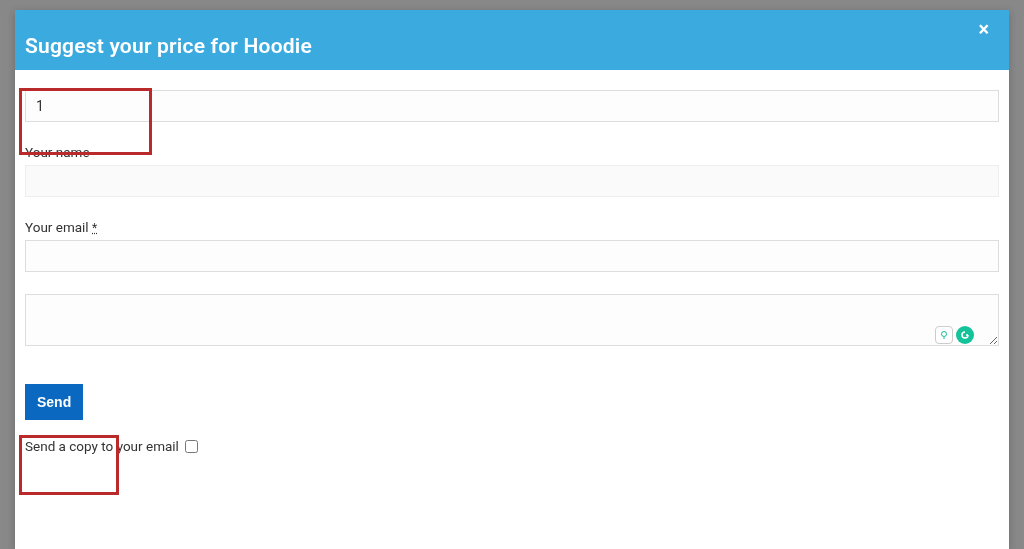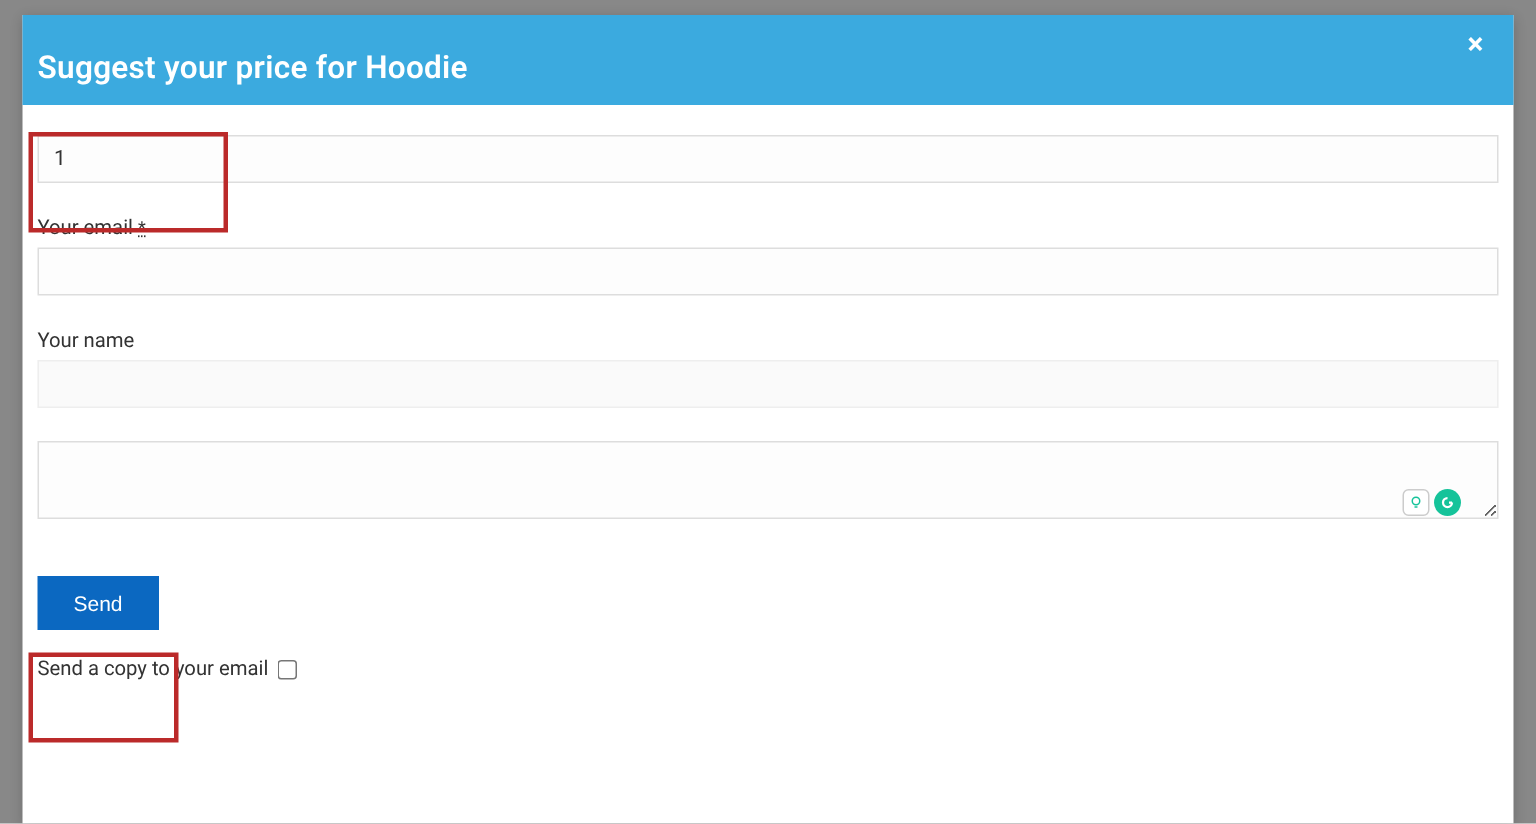--- a/index.html
+++ b/index.html
@@ -100,23 +100,23 @@
       left: 19px;
       width: 100px;
       height: 60px;
       pointer-events: none;
       z-index: 10;
     }
     .send-btn {
       background: #0b68c1;
       color: #fff;
       border: none;
-      padding: 10px 24px;
+      padding: 10px 12px;
       font-size: 14px;
-      font-weight: 400;
+      font-weight: 700;
       cursor: pointer;
       margin-top: 12px;
       margin-bottom: 18px;
     }
     .checkbox-row {
       display: flex;
       align-items: center;
       gap: 6px;
       font-size: 13.5px;
       color: #333;
@@ -169,30 +169,30 @@
     <div class="modal-title">Suggest your price for Hoodie</div>
     <div class="close-btn">×</div>
   </div>
   <div class="modal-body">
 
     <div class="form-group">
       <input type="text" class="form-input" value="1" style="">
     </div>
 
     <div class="form-group">
+      <label class="form-label">Your name</label>
+      <input type="text" class="form-input name-input cursor-line" value="" style="">
+    </div>
+
+    <div class="form-group">
       <label class="form-label">
         <span>Your email</span>
         <span class="required-mark">*</span>
       </label>
       <input type="text" class="form-input" value="" style="">
-    </div>
-
-    <div class="form-group">
-      <label class="form-label">Your name</label>
-      <input type="text" class="form-input name-input cursor-line" value="" style="">
     </div>
 
     <div class="form-group">
       <div class="textarea-wrap">
         <textarea class="textarea" style=""></textarea>
         <div class="grammarly-icons">
           <div class="g-icon-bulb">
             <svg viewBox="0 0 24 24" fill="none" stroke="#15c39a" stroke-width="2">
                 <circle cx="12" cy="10" r="5"></circle>
                 <path d="M10 18h4"></path>

